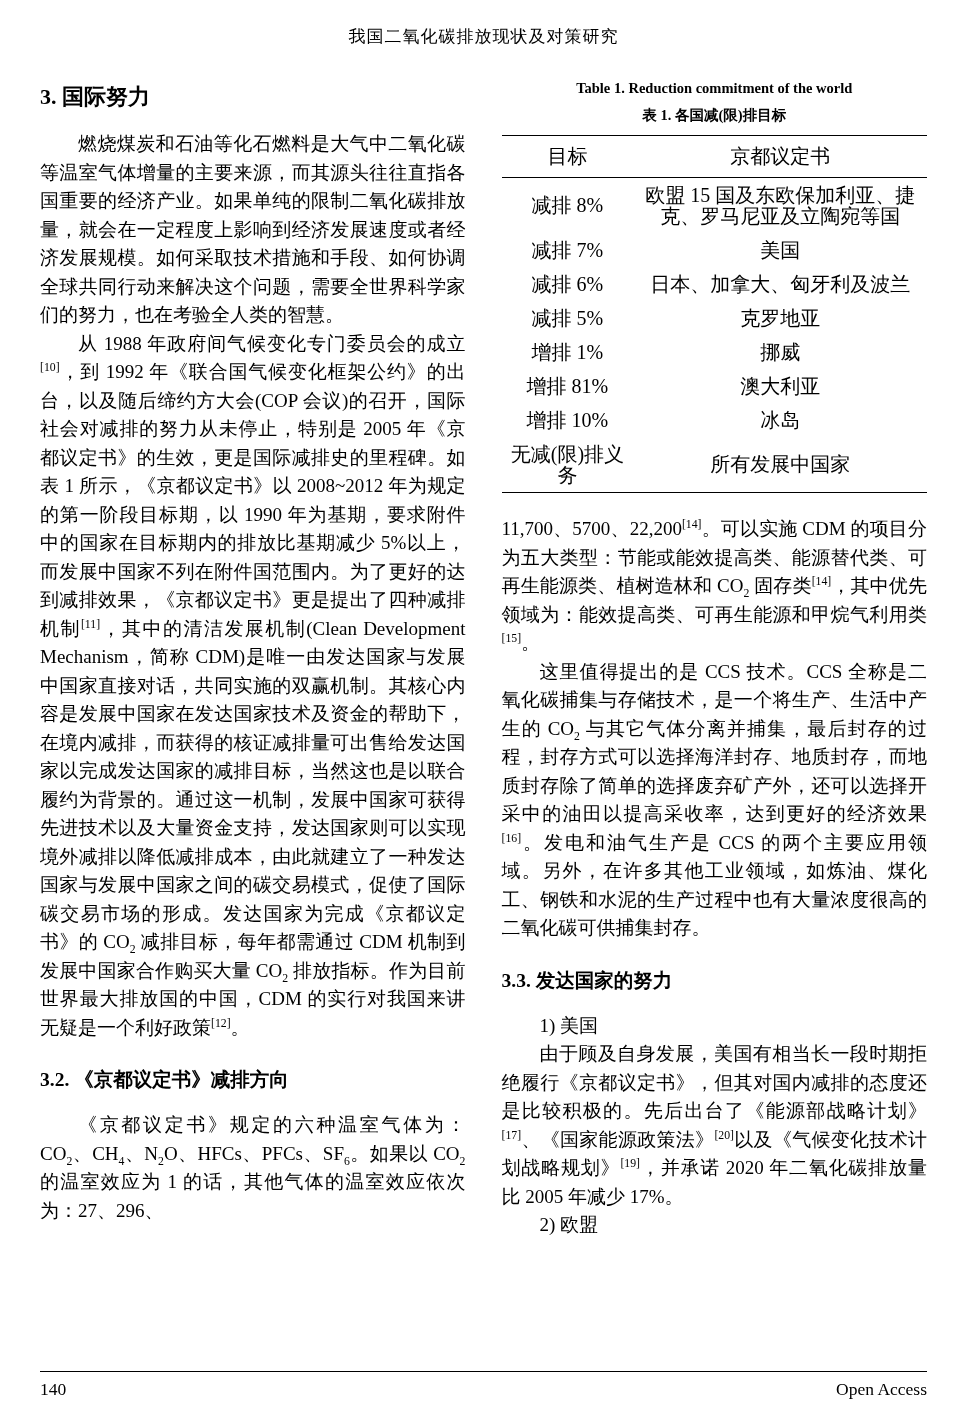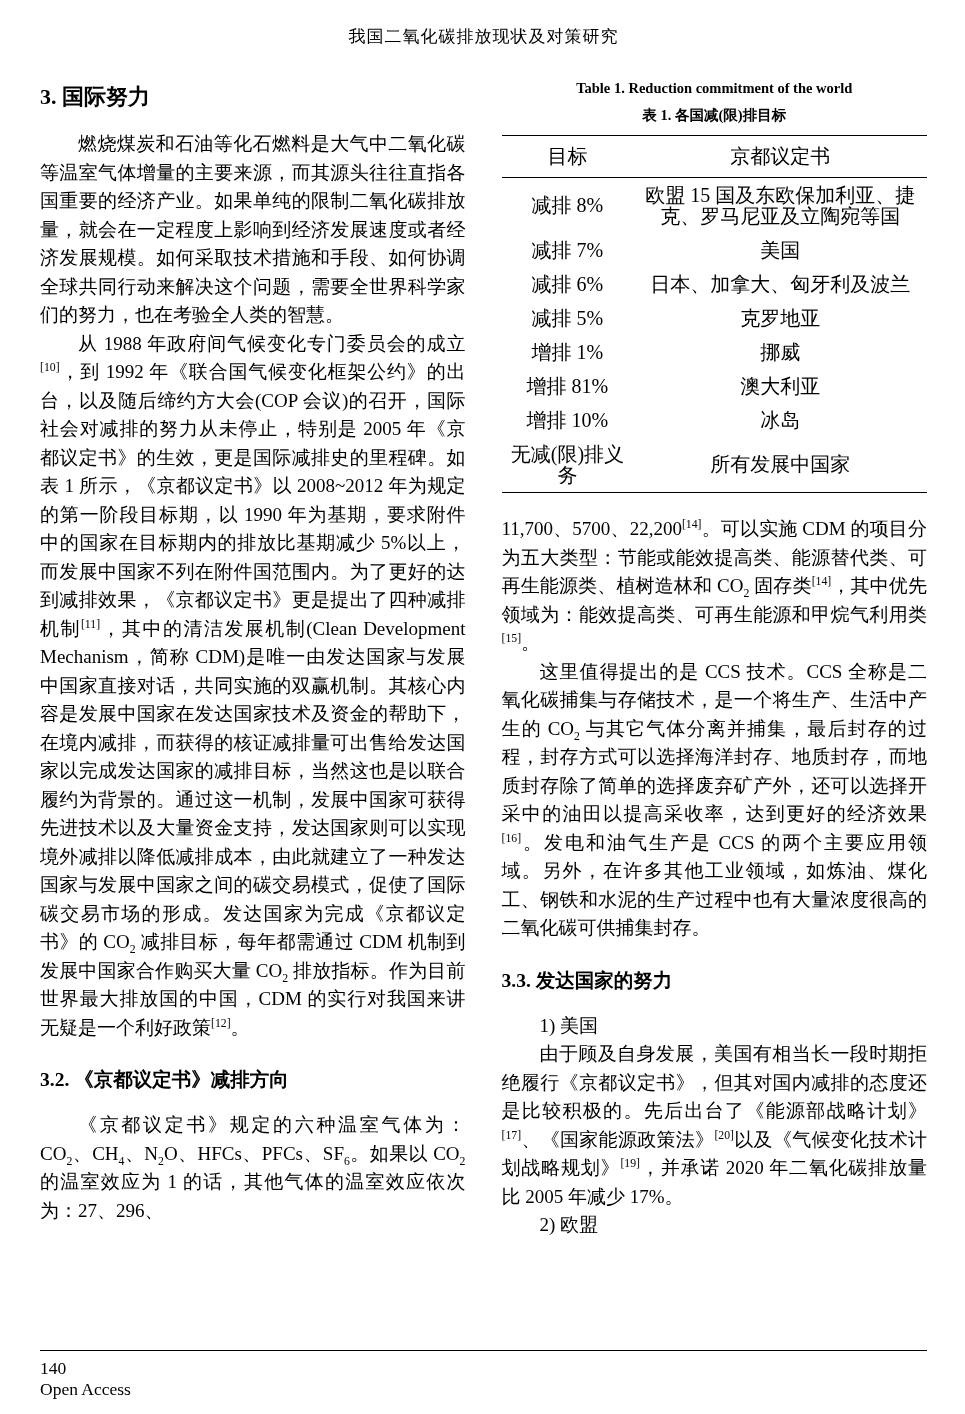--- a/index.html
+++ b/index.html
@@ -93,21 +93,20 @@
   .doc-footer {
     position: absolute;
     left: 40px;
     right: 38px;
     bottom: 14px;
     border-top: 1px solid #000;
     padding-top: 7px;
     display: flex;
     justify-content: space-between;
     font-size: 17.5px;
-    flex-direction: column;
   }
 </style>
 </head>
 <body>
 
 <div class="page">
 
   <div class="doc-header">我国二氧化碳排放现状及对策研究</div>
 
   <div class="columns">

